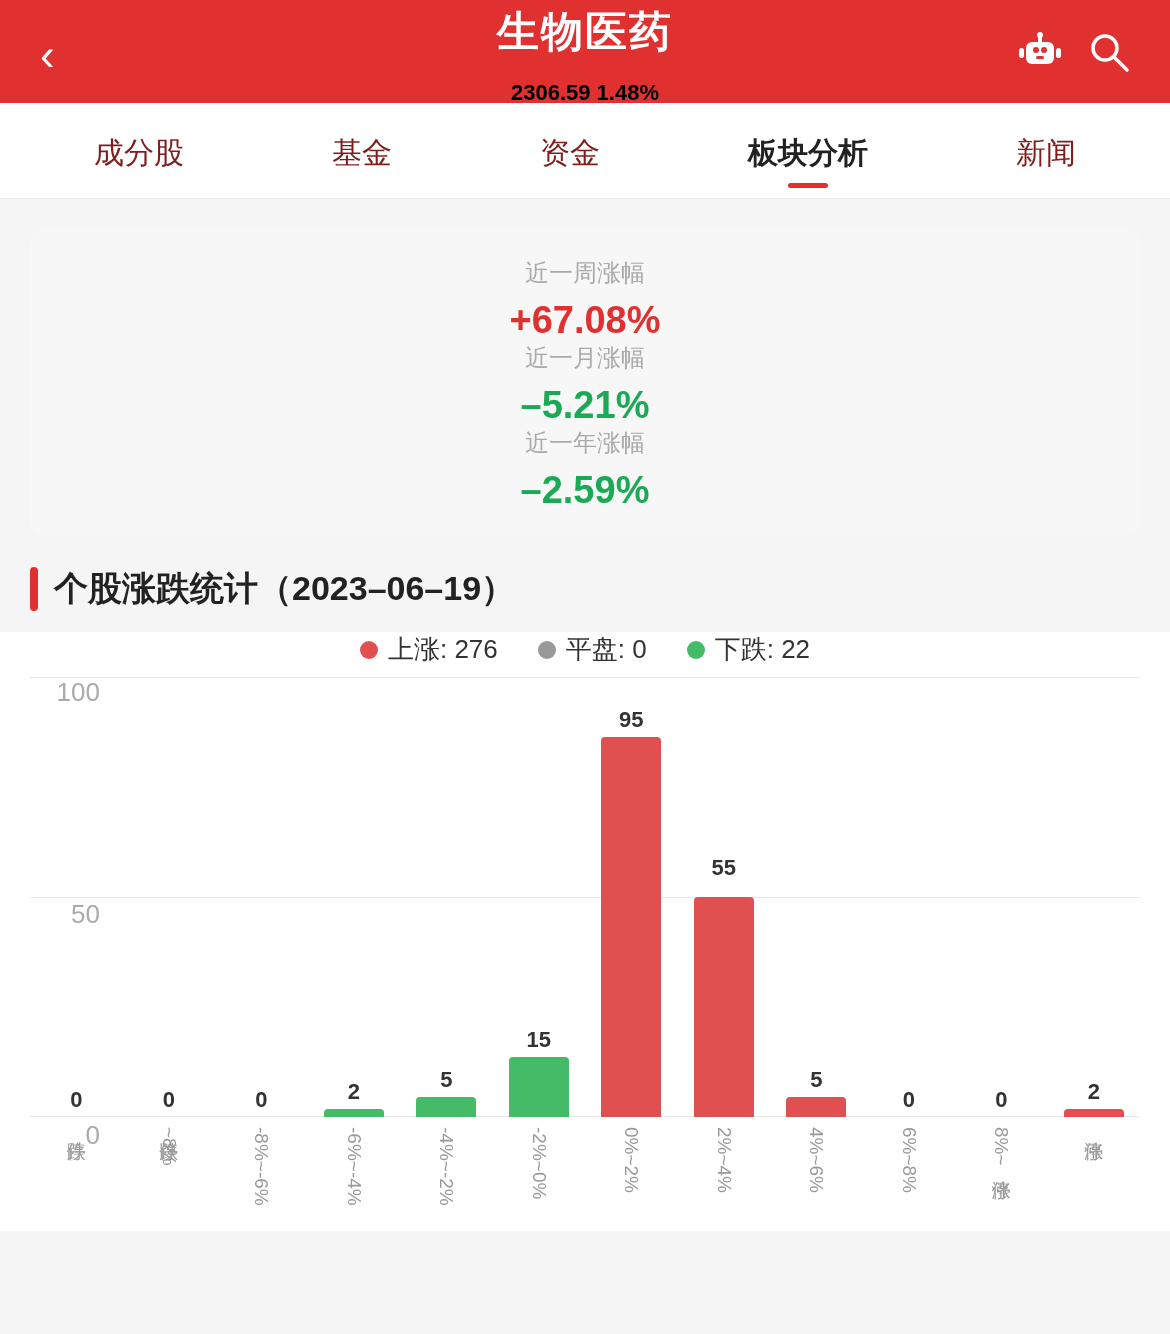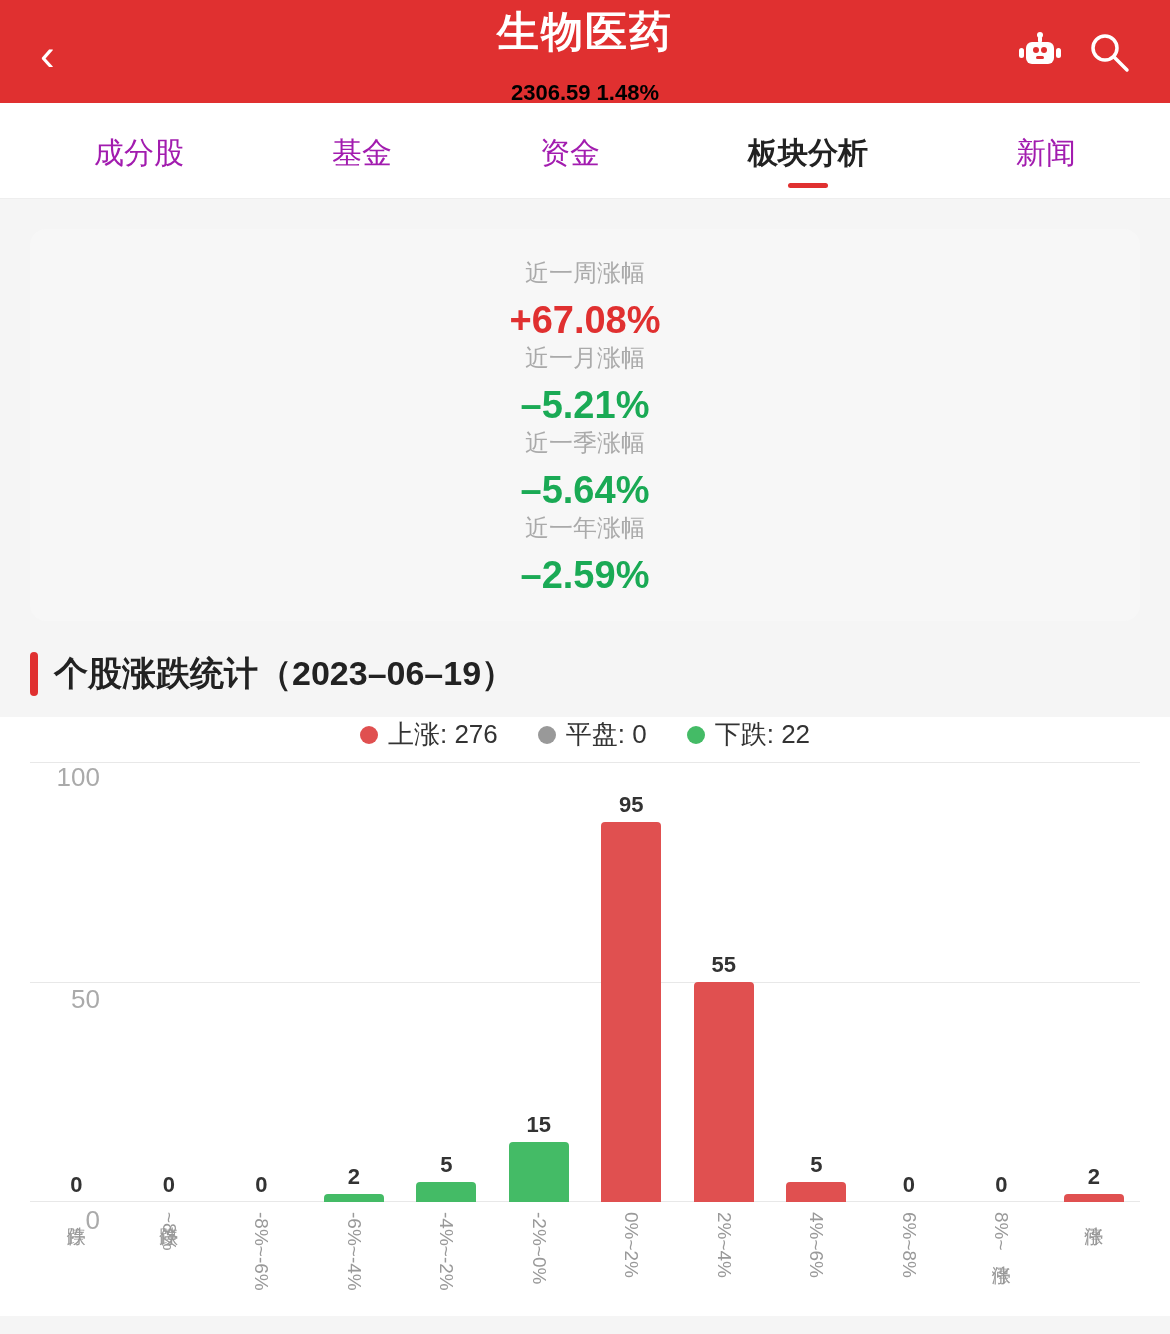--- a/index.html
+++ b/index.html
@@ -60,21 +60,21 @@
     .tabs {
       background: #fff;
       display: flex;
       justify-content: space-around;
       padding: 0 20px;
       border-bottom: 1px solid #eee;
     }
     .tab {
       padding: 30px 10px 24px;
       font-size: 30px;
-      color: #a21caf;
+      color: #7f1d1d;
       cursor: pointer;
       position: relative;
     }
     .tab.active {
       color: #222;
       font-weight: 700;
     }
     .tab.active::after {
       content: '';
       position: absolute;
@@ -225,24 +225,20 @@
 <div class="stats-card">
   <div class="stat-item">
     <div class="stat-label">近一周涨幅</div>
     <div class="stat-value up">+67.08%</div>
   </div>
   <div class="stat-item">
     <div class="stat-label">近一月涨幅</div>
     <div class="stat-value down">–5.21%</div>
   </div>
   <div class="stat-item">
-    <div class="stat-label">近一季涨幅</div>
-    <div class="stat-value down">–5.64%</div>
-  </div>
-  <div class="stat-item">
     <div class="stat-label">近一年涨幅</div>
     <div class="stat-value down">–2.59%</div>
   </div>
 </div>
 
 <div class="section-title">
   <div class="section-title-bar"></div>
   <div class="section-title-text">个股涨跌统计（2023–06–19）</div>
 </div>
 
@@ -303,21 +299,21 @@
             </div>
             <div style="flex: 1 1 0%; display: flex; flex-direction: column; align-items: center; justify-content: flex-end; height: 100%;">
               <div style="font-size: 22px; color: rgb(51, 51, 51); margin-bottom: 4px; font-weight: 600;">15</div>
               <div style="width: 65%; height: 60px; border-radius: 4px 4px 0px 0px; background: rgb(68, 187, 102);"></div>
             </div>
             <div style="flex: 1 1 0%; display: flex; flex-direction: column; align-items: center; justify-content: flex-end; height: 100%;">
               <div style="font-size: 22px; color: rgb(51, 51, 51); margin-bottom: 4px; font-weight: 600;">95</div>
               <div style="width: 65%; height: 380px; border-radius: 4px 4px 0px 0px; background: rgb(224, 80, 80);"></div>
             </div>
             <div style="flex: 1 1 0%; display: flex; flex-direction: column; align-items: center; justify-content: flex-end; height: 100%;">
-              <div style="font-size: 22px; color: rgb(51, 51, 51); margin-bottom: 4px; font-weight: 600;">55</div>
+              <div style="font-size: 22px; color: rgb(51, 51, 51); margin-bottom: 16px; font-weight: 600;">55</div>
               <div style="width: 65%; height: 220px; border-radius: 4px 4px 0px 0px; background: rgb(224, 80, 80);"></div>
             </div>
             <div style="flex: 1 1 0%; display: flex; flex-direction: column; align-items: center; justify-content: flex-end; height: 100%;">
               <div style="font-size: 22px; color: rgb(51, 51, 51); margin-bottom: 4px; font-weight: 600;">5</div>
               <div style="width: 65%; height: 20px; border-radius: 4px 4px 0px 0px; background: rgb(224, 80, 80);"></div>
             </div>
             <div style="flex: 1 1 0%; display: flex; flex-direction: column; align-items: center; justify-content: flex-end; height: 100%;">
               <div style="font-size: 22px; color: rgb(51, 51, 51); margin-bottom: 4px; font-weight: 600;">0</div>
               <div style="width: 65%; height: 0px; border-radius: 4px 4px 0px 0px; background: rgb(224, 80, 80);"></div>
             </div>

